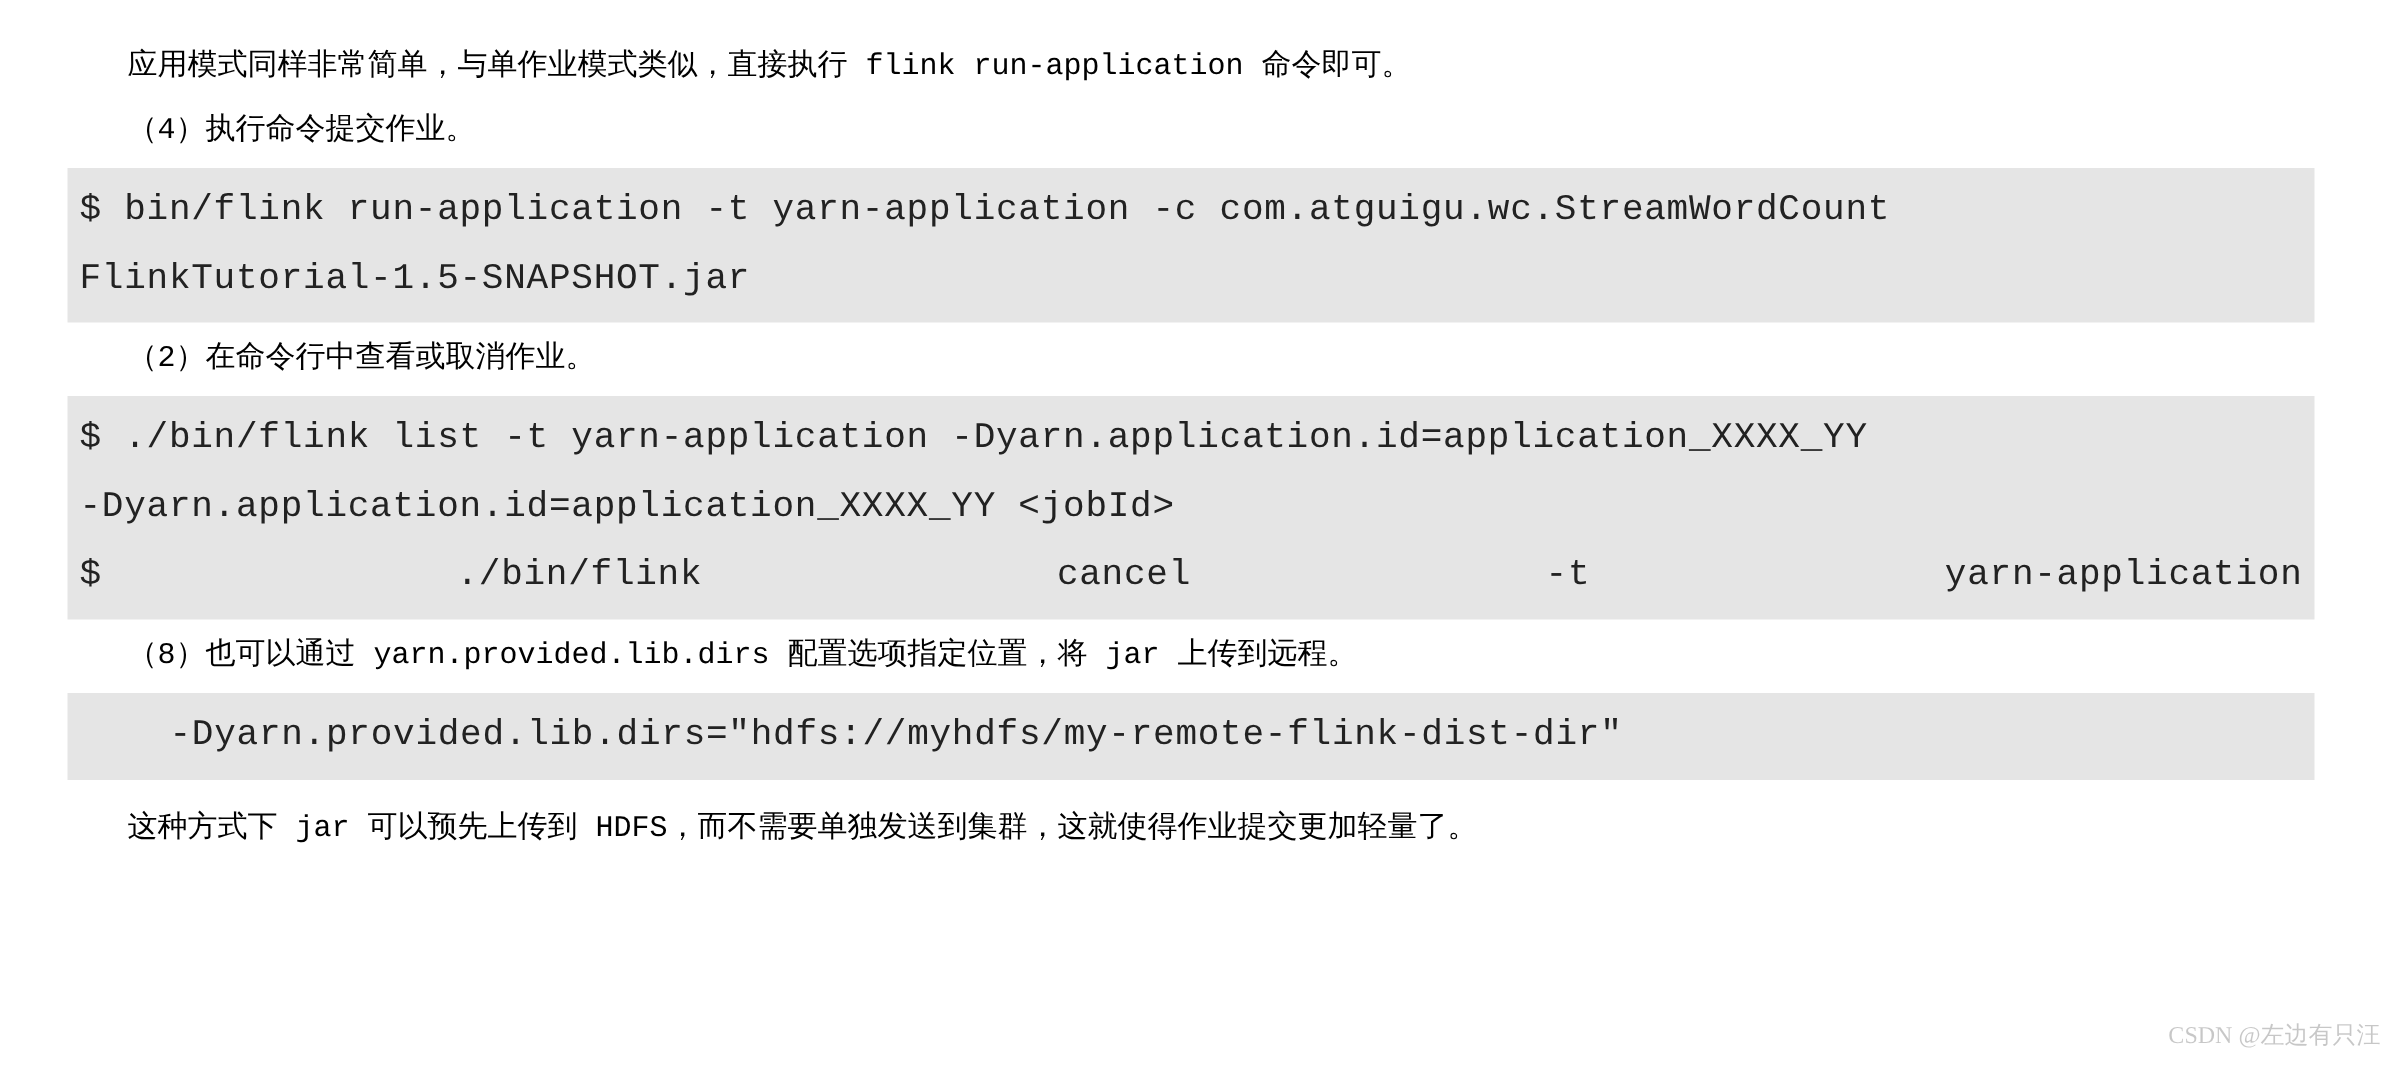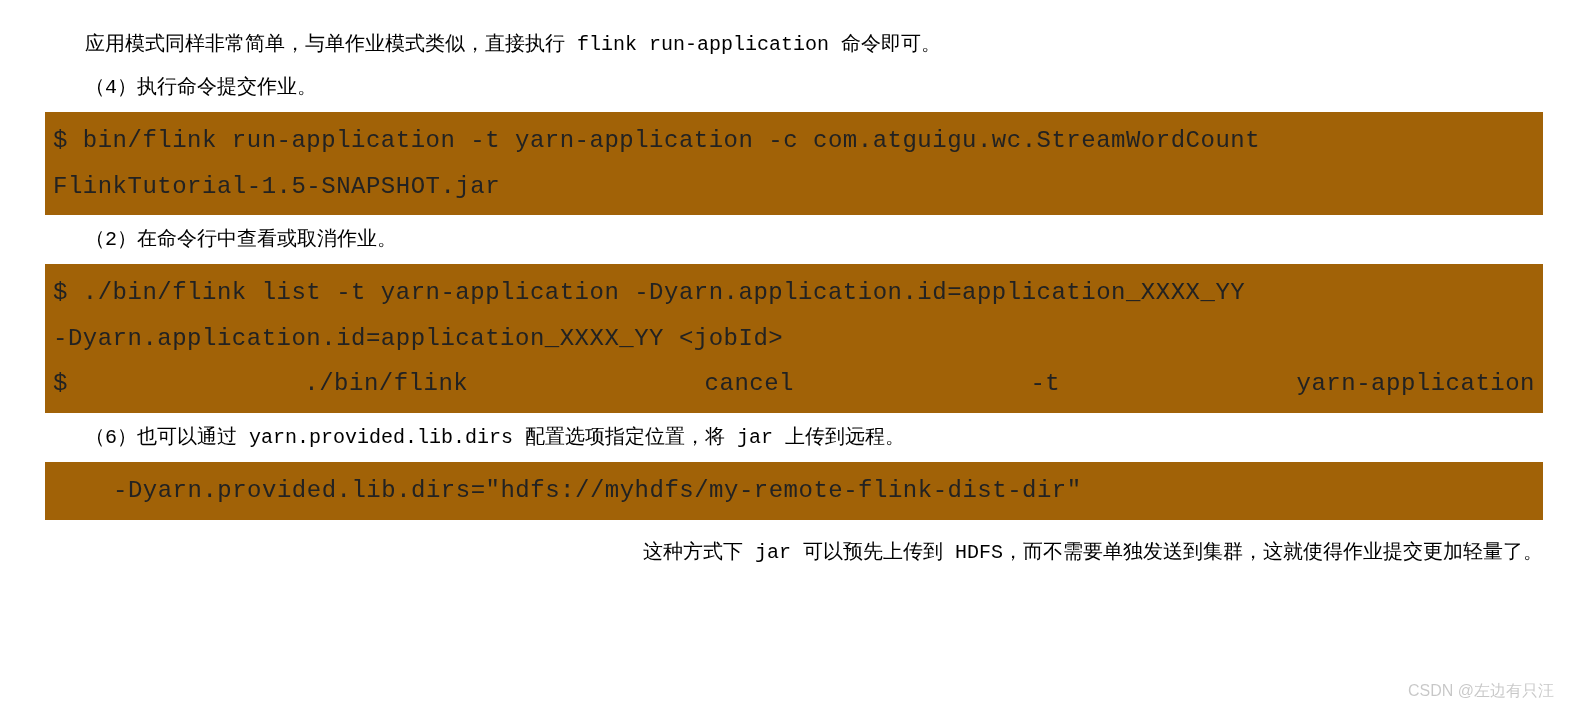--- a/index.html
+++ b/index.html
@@ -16,46 +16,46 @@
       font-size: 24px;
       line-height: 1.85;
     }
     .para {
       text-indent: 2em;
       margin: 6px 0;
       font-size: 20px;
       font-family: Liberation Mono, monospace;
     }
     .code-block {
-      background: #a16207;
+      background: #e5e5e5;
       font-family: "Courier New", Courier, monospace;
       font-size: 24px;
       padding: 6px 8px;
       margin: 4px 0;
       line-height: 1.9;
       letter-spacing: 0.5px;
       color: #222;
     }
     .code-line {
       display: block;
     }
     .code-line.justify {
       text-align: justify;
       text-align-last: justify;
     }
     .code-line.indent {
       padding-left: 2.5em;
     }
     .watermark {
       position: fixed;
-      right: 34px;
+      right: 1px;
       bottom: 14px;
       color: rgba(0,0,0,0.22);
       font-size: 16px;
-      font-family: Liberation Sans, sans-serif;
+      font-family: Liberation Serif, serif;
       pointer-events: none;
     }
   </style>
 </head>
 <body>
 
 <p class="para">应用模式同样非常简单，与单作业模式类似，直接执行 flink run-application 命令即可。</p>
 
 <p class="para">（4）执行命令提交作业。</p>
 
@@ -65,21 +65,21 @@
 </div>
 
 <p class="para">（2）在命令行中查看或取消作业。</p>
 
 <div class="code-block">
   <span class="code-line">$ ./bin/flink list -t yarn-application -Dyarn.application.id=application_XXXX_YY</span>
   <span class="code-line">-Dyarn.application.id=application_XXXX_YY &lt;jobId&gt;</span>
   <span class="code-line justify">$ ./bin/flink cancel -t yarn-application</span>
 </div>
 
-<p class="para">（6）也可以通过 yarn.provided.lib.dirs 配置选项指定位置，将 jar 上传到远程。</p>
+<p class="para">（8）也可以通过 yarn.provided.lib.dirs 配置选项指定位置，将 jar 上传到远程。</p>
 
 <div class="code-block">
   <span class="code-line indent">-Dyarn.provided.lib.dirs="hdfs://myhdfs/my-remote-flink-dist-dir"</span>
 </div>
 
-<p class="para" style="text-indent:2em; margin-top:14px;text-align:right;">这种方式下 jar 可以预先上传到 HDFS，而不需要单独发送到集群，这就使得作业提交更加轻量了。</p>
+<p class="para" style="text-indent:2em; margin-top:14px;">这种方式下 jar 可以预先上传到 HDFS，而不需要单独发送到集群，这就使得作业提交更加轻量了。</p>
 
 <div class="watermark">CSDN @左边有只汪</div>
 
 </body></html>

